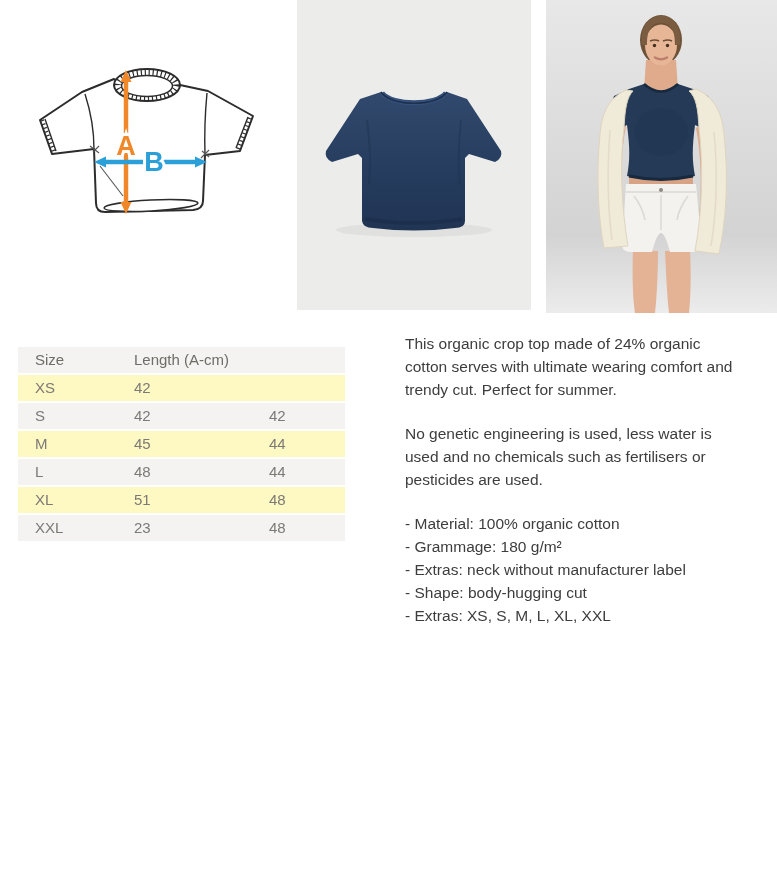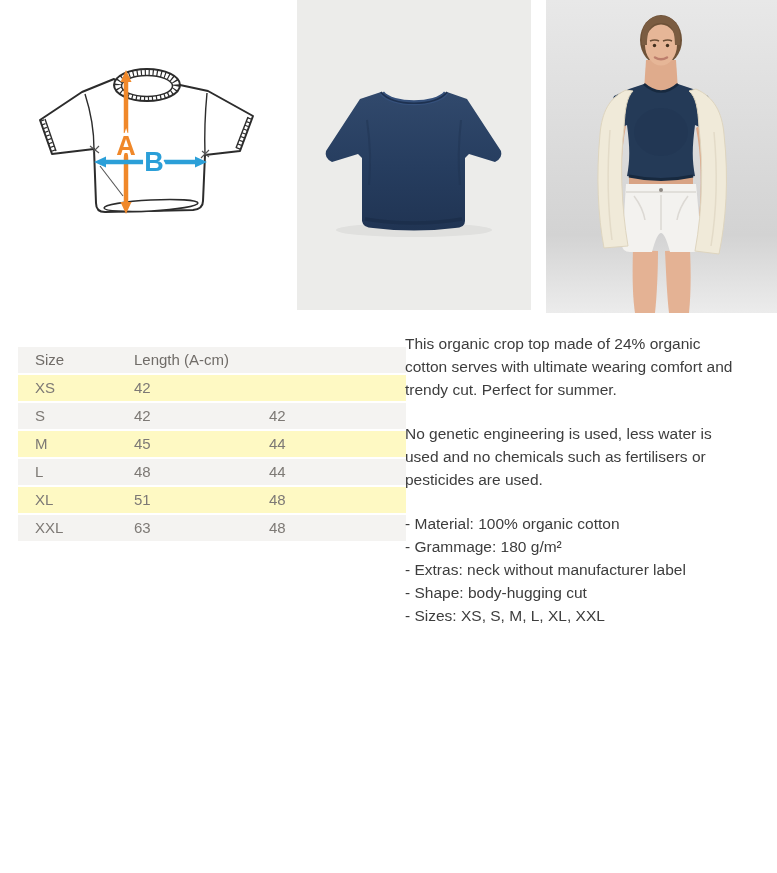--- a/index.html
+++ b/index.html
@@ -19,21 +19,21 @@
   .thinline{fill:none;stroke:#2c2c2c;stroke-width:1.4;}
   .hairline{fill:none;stroke:#555555;stroke-width:1.1;}
   .rib{fill:none;stroke:#2c2c2c;stroke-dasharray:1.2 2.8;}
   .measure-letter{
     font-family:"Liberation Sans","DejaVu Sans",sans-serif;
     font-size:27px;font-weight:bold;
     stroke:#ffffff;stroke-width:6px;paint-order:stroke;
     text-anchor:middle;
   }
   
-  .size-table{position:absolute;left:18px;top:347px;width:388px;font-size:15px;color:#7d7975;}
+  .size-table{position:absolute;left:18px;top:347px;width:327px;font-size:15px;color:#7d7975;}
   .t-row{display:grid;grid-template-columns:99px 135px 1fr;height:26px;line-height:26px;
          margin-bottom:2px;background:#f4f3f1;}
   .t-row.dark{background:#fef9c3;}
   .t-cell{padding-left:17px;white-space:nowrap;overflow:hidden;}
   .t-head .t-cell{color:#706c68;}
   .tolerance{position:absolute;left:24px;top:559px;font-size:15.5px;color:#3b3b3b;}
   
   .description{position:absolute;left:405px;top:332px;width:336px;
                font-size:15.5px;line-height:23px;color:#3d3d3d;}
   .description p{margin:0 0 21px 0;}
@@ -171,31 +171,31 @@
       <div class="t-cell">48</div>
       <div class="t-cell">44</div>
     </div>
     <div class="t-row dark">
       <div class="t-cell">XL</div>
       <div class="t-cell">51</div>
       <div class="t-cell">48</div>
     </div>
     <div class="t-row">
       <div class="t-cell">XXL</div>
-      <div class="t-cell">63</div>
+      <div class="t-cell">23</div>
       <div class="t-cell">48</div>
     </div>
   </div>
 
 
   <div class="description">
     <p>This organic crop top made of 24% organic cotton serves with ultimate wearing comfort and trendy cut. Perfect for summer.</p>
     <p>No genetic engineering is used, less water is used and no chemicals such as fertilisers or pesticides are used.</p>
     <div class="bullets">
       <div>- Material: 100% organic cotton</div>
       <div>- Grammage:  180 g/m²</div>
       <div>- Extras: neck without manufacturer label</div>
       <div>- Shape: body-hugging cut</div>
-      <div>- Sizes: XS, S, M, L, XL, XXL</div>
+      <div>- Extras: XS, S, M, L, XL, XXL</div>
     </div>
   </div>
 
 </div>
 
 </body></html>

